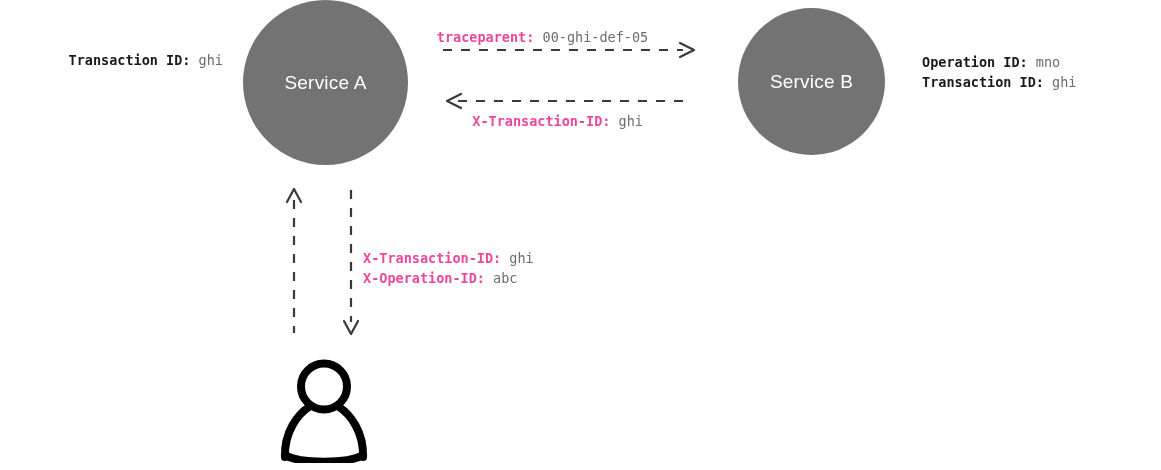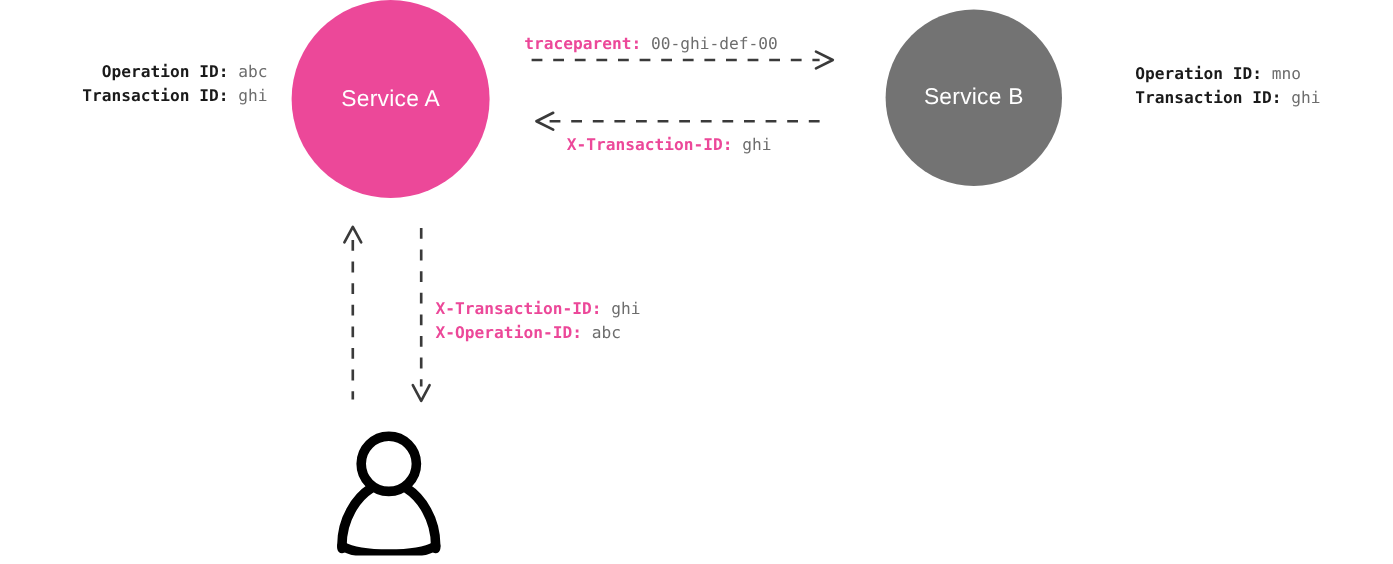--- a/index.html
+++ b/index.html
@@ -26,21 +26,21 @@
     color: #ffffff;
     font-family: "Liberation Sans", sans-serif;
     font-size: 19px;
     letter-spacing: 0.2px;
   }
   #service-a-circle {
     left: 243px;
     top: 0px;
     width: 165px;
     height: 165px;
-    background: #ec4899;
+    background: #737373;
   }
   #service-b-circle {
     left: 738px;
     top: 8px;
     width: 147px;
     height: 147px;
     background: #737373;
   }
 
   
@@ -62,21 +62,20 @@
   #meta-left {
     left: 0px;
     top: 50px;
     width: 223px;
     text-align: right;
   }
   #meta-right {
     left: 922px;
     top: 52px;
     text-align: left;
-    margin-left: 24px;
   }
 
   
   .arrow-label {
     position: absolute;
     font-family: "DejaVu Sans Mono", "Liberation Mono", monospace;
     font-size: 13.5px;
     line-height: 20px;
     white-space: nowrap;
   }
@@ -150,44 +149,40 @@
   <div id="service-a-circle" class="node-circle">
     <span>Service A</span>
   </div>
 
   <div id="service-b-circle" class="node-circle">
     <span>Service B</span>
   </div>
 
   <div id="meta-left" class="meta-block">
     <div>
-      <span class="k">Operation ID:</span>
-      <span class="v">abc</span>
-    </div>
-    <div>
       <span class="k">Transaction ID:</span>
       <span class="v">ghi</span>
     </div>
   </div>
 
   <div id="meta-right" class="meta-block">
     <div>
       <span class="k">Operation ID:</span>
       <span class="v">mno</span>
     </div>
     <div>
       <span class="k">Transaction ID:</span>
       <span class="v">ghi</span>
     </div>
   </div>
 
   <div id="label-traceparent" class="arrow-label">
     <div>
       <span class="k">traceparent:</span>
-      <span class="v">00-ghi-def-00</span>
+      <span class="v">00-ghi-def-05</span>
     </div>
   </div>
 
   <div id="label-response" class="arrow-label">
     <div>
       <span class="k">X-Transaction-ID:</span>
       <span class="v">ghi</span>
     </div>
   </div>
 

